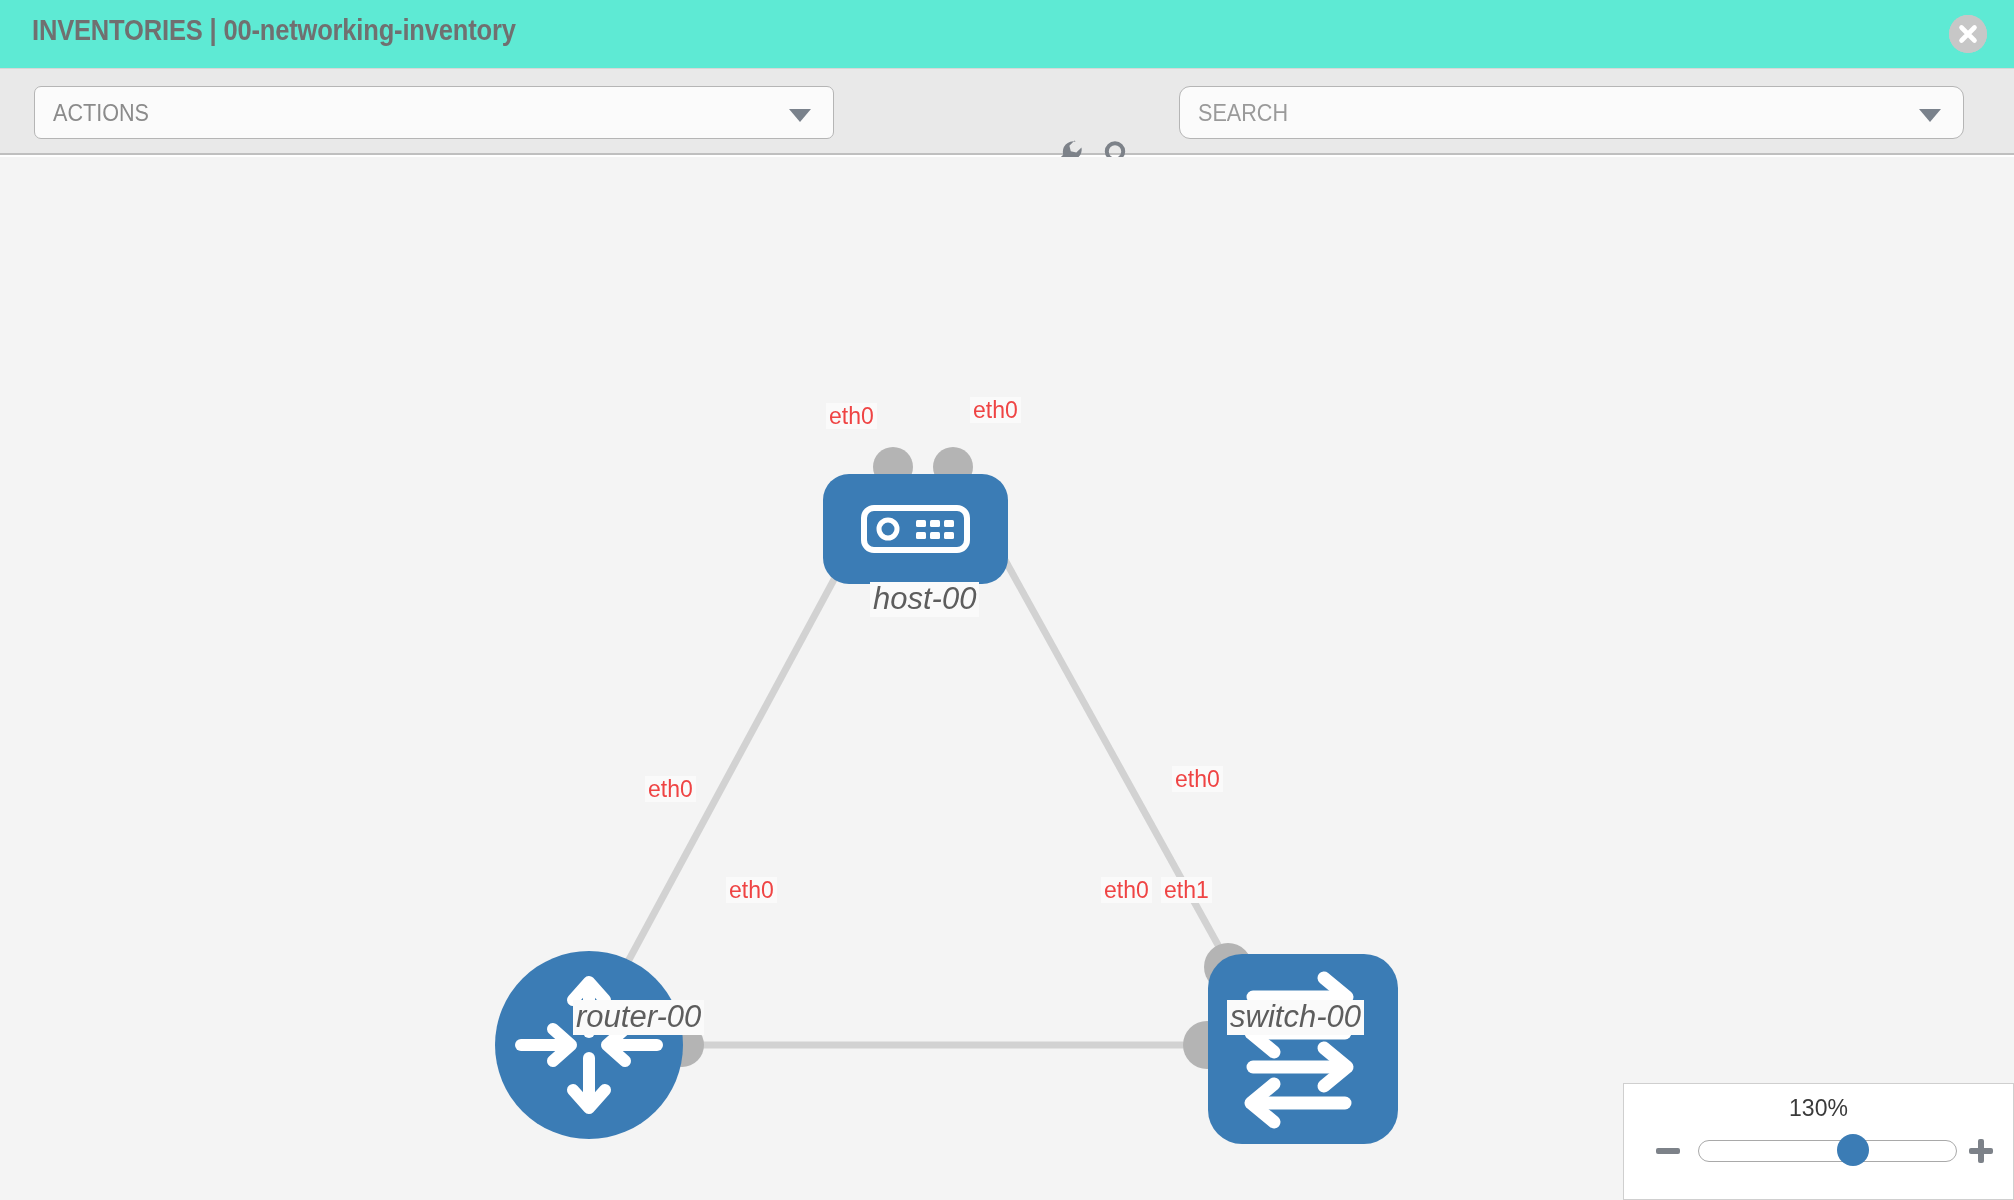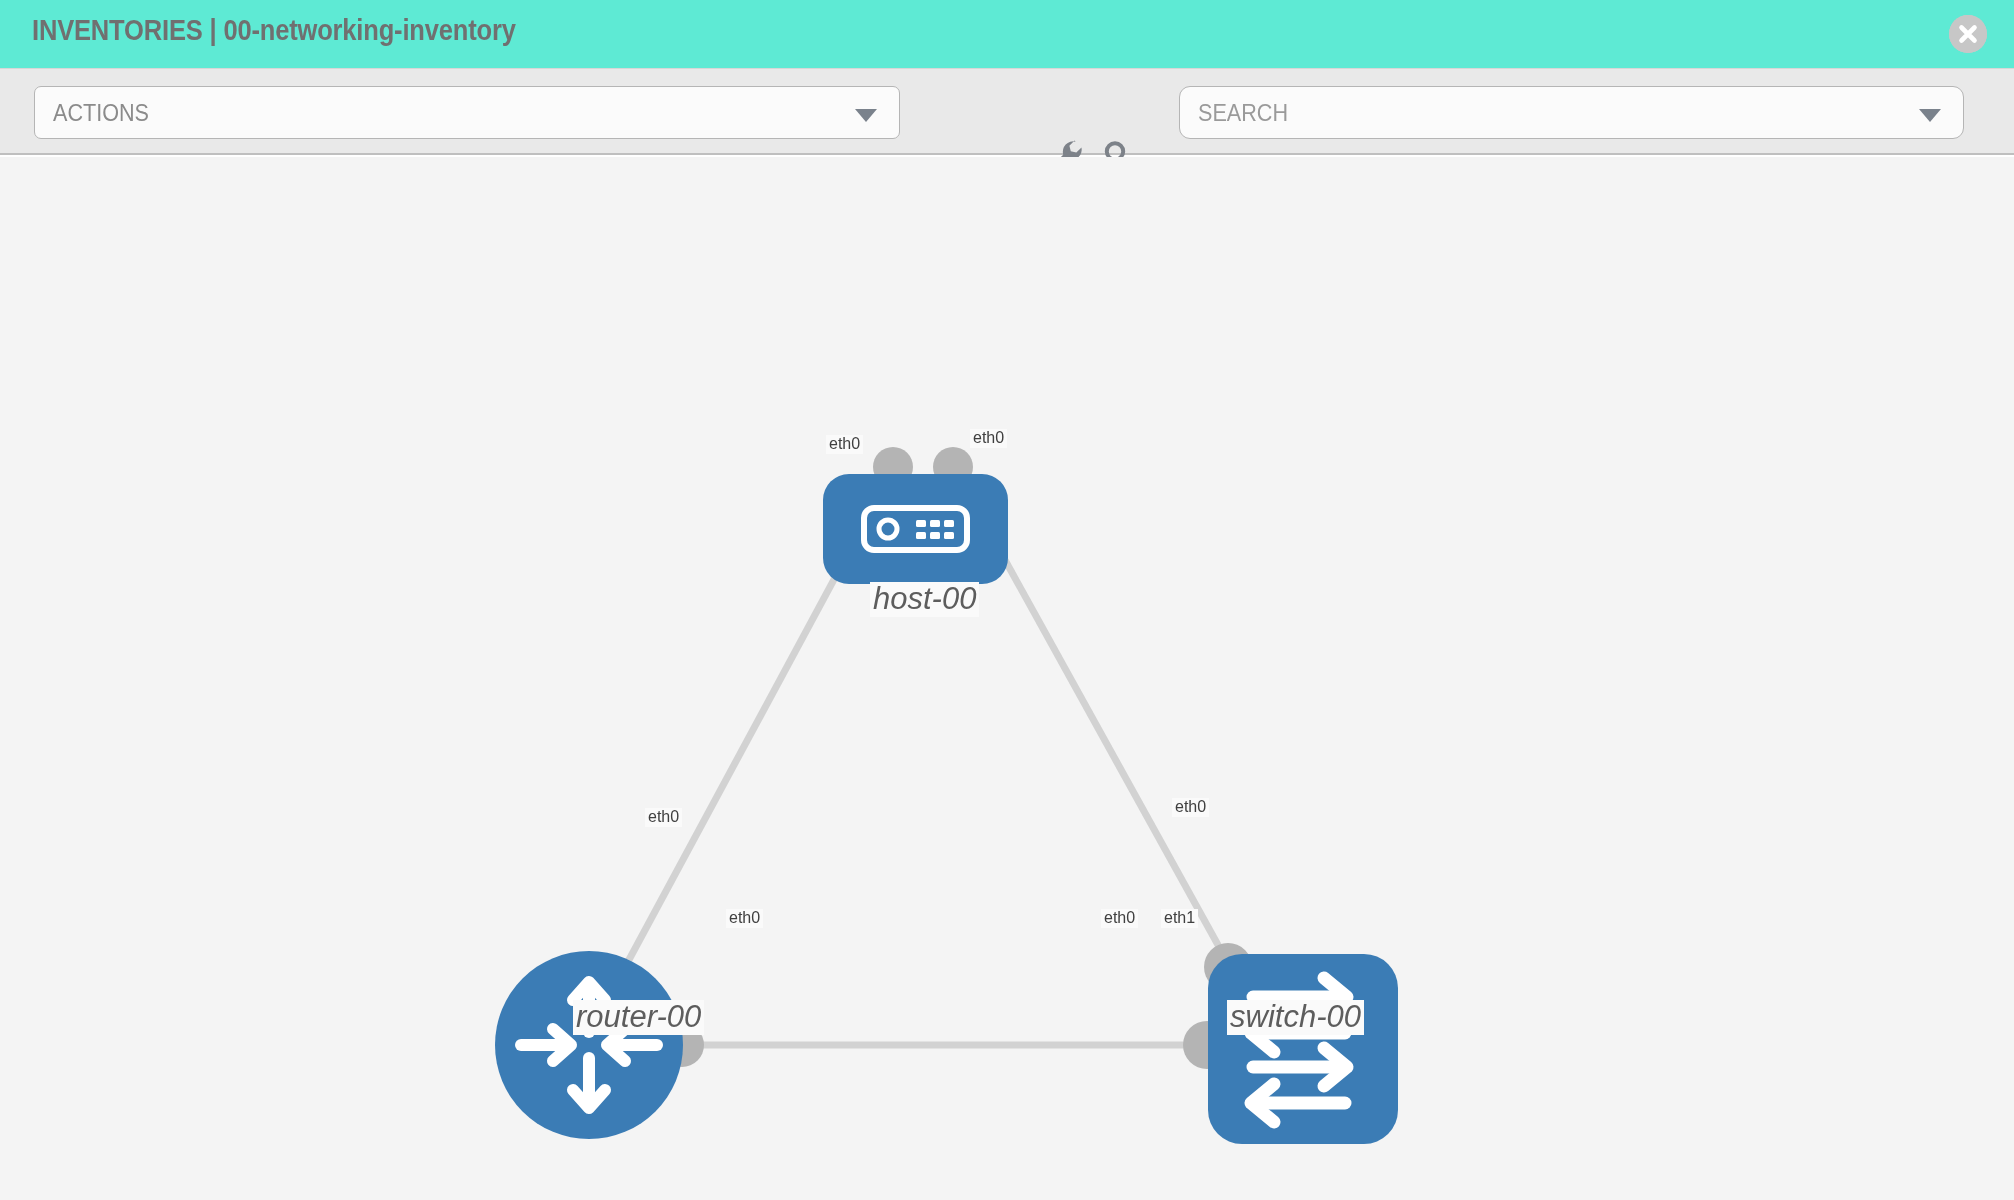--- a/index.html
+++ b/index.html
@@ -34,21 +34,21 @@
   .close-btn svg { display:block; width:38px; height:38px; }
 
   
   .toolbar {
     position: absolute; left: 0; top: 69px; width: 2014px; height: 86px;
     background: #e9e9e9;
     border-bottom: 2px solid #bfbfbf;
   }
   .actions-select {
     position: absolute; left: 34px; top: 17px;
-    width: 866px; height: 53px;
+    width: 800px; height: 53px;
     background: #fbfbfb;
     border: 1px solid #b5b5b5;
     border-radius: 7px;
     cursor: pointer;
   }
   .actions-label {
     position: absolute; left: 18px; top: 12px;
     font-size: 24px; color: #8b8b8b;
     transform: scaleX(0.9); transform-origin: left center;
     white-space: nowrap;
@@ -97,21 +97,21 @@
   
   .nlabel {
     position: absolute;
     background: #fafafa;
     color: #5d5d5d;
     white-space: nowrap;
     line-height: 1.05;
     padding: 1px 3px;
   }
   .nlabel.big   { font-size: 31px; font-style: italic; }
-  .nlabel.small { font-size: 16px; color:#404040;margin-top:32px; }
+  .nlabel.small { font-size: 23px; color:#ef4444; }
 
   
   .zoom-panel {
     position: absolute; left: 1623px; top: 1083px;
     width: 391px; height: 117px;
     background: #ffffff;
     border: 1px solid #cfcfcf;
   }
   .zoom-value {
     position: absolute; left: 0; right: 0; top: 11px;
@@ -261,15 +261,34 @@
     <span class="nlabel small" style="left:645px;  top:619px;">eth0</span>
     <span class="nlabel small" style="left:1172px; top:609px;">eth0</span>
     <span class="nlabel small" style="left:726px;  top:720px;">eth0</span>
     <span class="nlabel small" style="left:1101px; top:720px;">eth0</span>
     <span class="nlabel small" style="left:1161px; top:720px;text-align:right;">eth1</span>
 
     <span class="nlabel big" style="left:870px; top:425px;">host-00</span>
     <span class="nlabel big" style="left:529px; top:843px;margin-left:44px;">router-00</span>
     <span class="nlabel big" style="left:1227px; top:843px;">switch-00</span>
 
+    <div class="zoom-panel" style="top:926px;">
+      <div class="zoom-value">130%</div>
+
+      <div class="zoom-minus">
+        <svg viewBox="0 0 30 30" aria-hidden="true">
+          <rect x="3" y="12" width="24" height="6" rx="2" fill="#7d8289"></rect>
+        </svg>
+      </div>
+
+      <div class="zoom-track"></div>
+      <div class="zoom-thumb" id="zoom-thumb" style="left: 213.4px;"></div>
+
+      <div class="zoom-plus">
+        <svg viewBox="0 0 30 30" aria-hidden="true">
+          <rect x="3" y="12" width="24" height="6" rx="2" fill="#7d8289"></rect>
+          <rect x="12" y="3" width="6" height="24" rx="2" fill="#7d8289"></rect>
+        </svg>
+      </div>
+    </div>
 
   </div>
 </div>
 
 </body></html>

